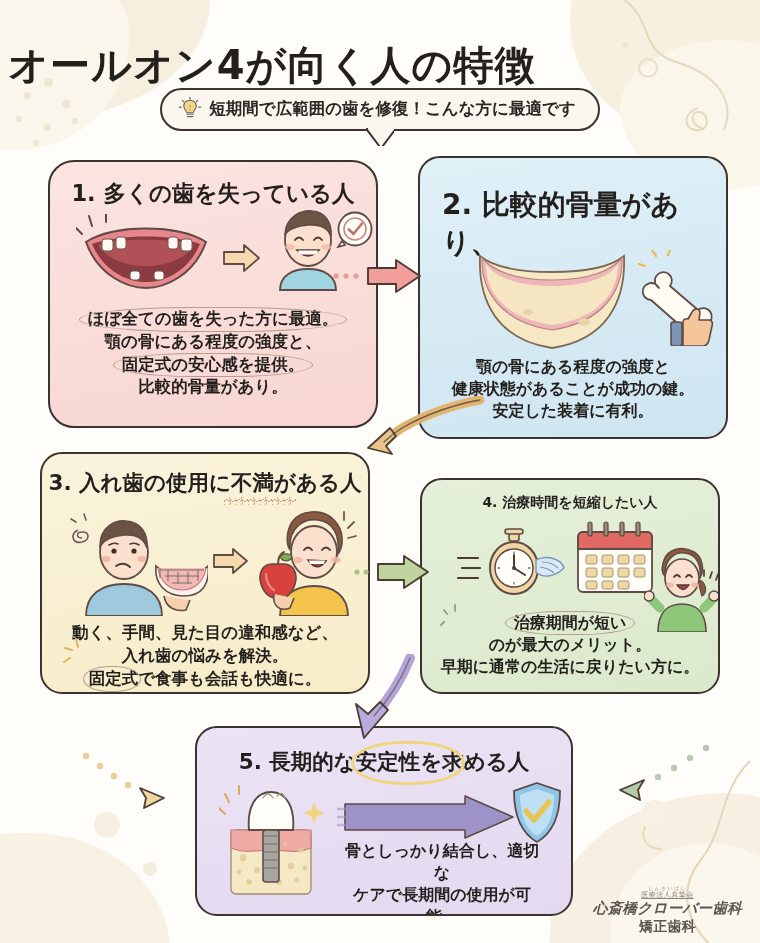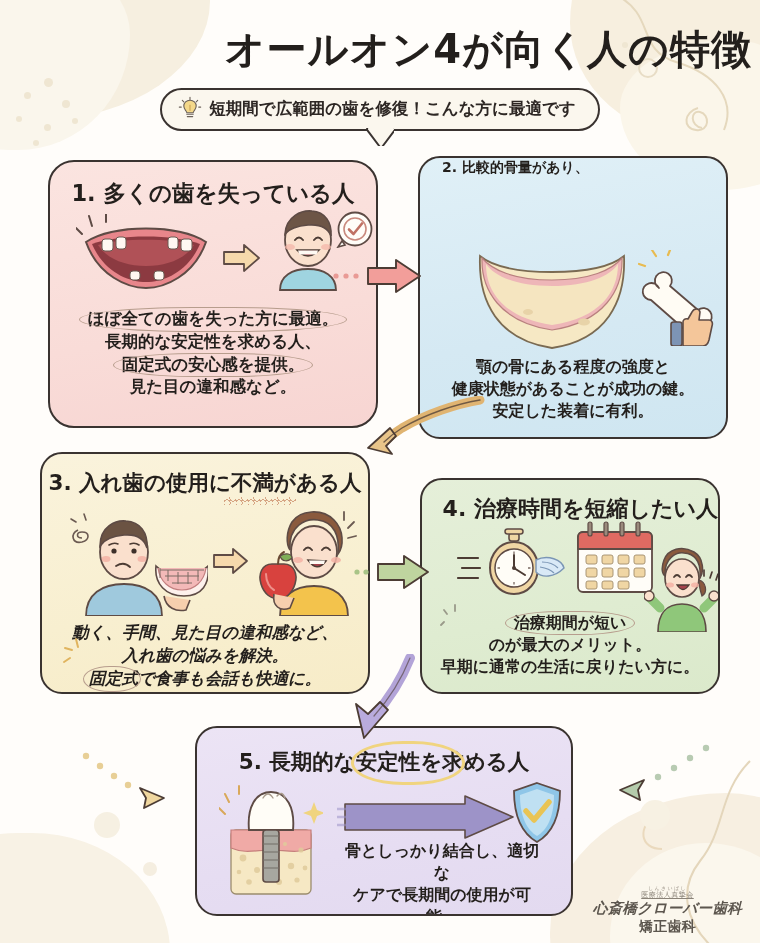--- a/index.html
+++ b/index.html
@@ -26,21 +26,21 @@
       background:#f7efe1;border-radius:55% 45% 50% 50%/50% 55% 45% 50%;}
   .blob-br2{right:-40px;bottom:-70px;width:190px;height:170px;
       background:#fbf7ed;border-radius:50% 50% 45% 55%/55% 45% 55% 45%;}
   .blob-bl{left:-120px;bottom:-140px;width:290px;height:250px;
       background:#f8f2e5;border-radius:50% 50% 55% 45%/50% 50% 45% 55%;}
   .dot{position:absolute;border-radius:50%;background:#efe6d2;}
   .ring{position:absolute;border-radius:50%;border:2px solid #e8ddc6;}
   .swirl{position:absolute;}
 
   
-  .title-wrap{position:absolute;left:0;right:0;top:22px;text-align:right;}
+  .title-wrap{position:absolute;left:0;right:0;top:38px;text-align:left;}
   .title{
     display:inline-block;position:relative;
     font-size:40px;font-weight:bold;color:#231f1c;letter-spacing:1px;
     font-family:"DejaVu Sans","Liberation Sans",sans-serif;
     padding:0 8px;
   }
   .title-hl{
     position:absolute;left:2px;right:2px;bottom:2px;height:12px;
     background:#f6dfa8;border-radius:3px;z-index:-1;
   }
@@ -210,28 +210,28 @@
 
     <svg class="illus" style="left:286px;top:48px;width:38px;height:38px;" viewBox="0 0 38 38">
       <circle cx="19" cy="19" r="16.5" fill="#fffdf8" stroke="#5e4b45" stroke-width="1.8"></circle>
       <circle cx="19" cy="19" r="11" fill="none" stroke="#c98a7e" stroke-width="1.6"></circle>
       <path d="M13,19.5 l4.5,4.5 L26,13.5" fill="none" stroke="#c07264" stroke-width="2.6" stroke-linecap="round" stroke-linejoin="round"></path>
       <path d="M6,31 l-4,6 l7,-2 Z" fill="#fffdf8" stroke="#5e4b45" stroke-width="1.6"></path>
     </svg>
 
     <div class="card-body" style="font-size:16.5px;position:absolute;left:0;right:0;top:146px;">
       <div><span class="ln circ">ほぼ全ての歯を失った方に最適。</span></div>
-      <div><span class="ln">長期的な安定性を求める人、</span></div>
+      <div><span class="ln">顎の骨にある程度の強度と、</span></div>
       <div><span class="ln circ">固定式の安心感を提供。</span></div>
-      <div><span class="ln">見た目の違和感など。</span></div>
+      <div><span class="ln">比較的骨量があり。</span></div>
     </div>
   </div>
 
   <div class="card" id="card2">
-    <div class="card-head" style="font-size:14px;margin-top:0;line-height:1.34;">
+    <div class="card-head" style="font-size:28px;margin-top:28px;line-height:1.34;">
       <div style="text-align:left;padding-left:22px;"><span>2. 比較的骨量があり、</span></div>
       <div style="text-align:left;padding-left:44px;position:relative;display:inline-block;">
         <span class="wave" style="left:44px;right:2px;bottom:-9px;"></span>
       </div>
     </div>
 
     <svg class="illus" style="left:52px;top:92px;width:160px;height:110px;" viewBox="0 0 160 110">
       <path d="M8,6 C6,52 26,90 80,98 C134,90 154,52 152,6 C140,16 120,22 80,22 C40,22 20,16 8,6 Z" fill="#f6e8c4" stroke="#7a6a52" stroke-width="1.8"></path>
       <path d="M10,8 C9,40 28,72 80,80 C132,72 151,40 150,8 C140,20 118,30 80,30 C42,30 20,20 10,8 Z" fill="#eeb6b8" stroke="#b9807f" stroke-width="1.2"></path>
       <path d="M14,14 C14,42 32,68 80,75 C128,68 146,42 146,14 C138,26 116,36 80,36 C44,36 22,26 14,14 Z" fill="#f5e5c0"></path>
@@ -302,37 +302,37 @@
       <path d="M22,58 C12,58 8,68 11,78 C14,88 22,94 28,92 C34,94 42,88 45,78 C48,68 44,58 34,58 C30,58 26,58 22,58 Z" fill="#d8423e" stroke="#5e4b45" stroke-width="1.6"></path>
       <path d="M28,58 C28,52 30,48 34,46" fill="none" stroke="#6b4a32" stroke-width="2" stroke-linecap="round"></path>
       <path d="M30,50 C36,46 42,48 42,52 C38,56 32,56 30,50 Z" fill="#7fae58" stroke="#5e4b45" stroke-width="1.2"></path>
       <path d="M16,68 C16,76 20,82 24,84" fill="none" stroke="#f09a93" stroke-width="2" stroke-linecap="round" opacity=".9"></path>
 
       <path d="M24,88 C22,100 30,106 40,102 L44,92" fill="#f6cfae" stroke="#5e4b45" stroke-width="1.6"></path>
 
       <path d="M98,22 L104,16 M98,32 L106,30 M94,14 L94,6" stroke="#6b5a52" stroke-width="1.8" stroke-linecap="round"></path>
     </svg>
 
-    <div class="card-body" style="font-size:16.5px;position:absolute;left:0;right:0;top:168px;font-style:italic;">
+    <div class="card-body" style="font-size:16.5px;position:absolute;left:0;right:0;top:168px;">
       <div><span class="ln">動く、手間、見た目の違和感など、</span></div>
       <div><span class="ln">入れ歯の悩みを解決。</span></div>
       <div><span class="ln" style="position:relative;">
         <span style="position:relative;display:inline-block;">
           <span>固定式で食事も会話も快適に。</span>
           <span style="position:absolute;left:-6px;top:-2px;width:56px;height:24px;border:1.7px solid #b79d8d;border-radius:50%/55%;"></span>
         </span>
       </span></div>
     </div>
     <svg class="illus" style="left:20px;top:182px;width:30px;height:28px;" viewBox="0 0 30 28">
       <path d="M8,22 L2,26 M10,14 L3,12 M16,11 L14,3" stroke="#e0b45f" stroke-width="2" stroke-linecap="round"></path>
     </svg>
   </div>
 
   <div class="card" id="card4">
-    <div class="card-head" style="font-size:22px;margin-top:14px;text-align:right;">
+    <div class="card-head" style="font-size:14px;margin-top:14px;">
       <span>4. 治療時間を短縮したい人</span>
     </div>
 
     <svg class="illus" style="left:34px;top:48px;width:110px;height:72px;" viewBox="0 0 110 72">
       <path d="M58,14 C72,14 82,26 82,40 C82,54 72,66 58,66 C44,66 34,54 34,40 C34,26 44,14 58,14 Z" fill="#f0d6a4" stroke="#5e4b45" stroke-width="2"></path>
       <circle cx="58" cy="40" r="19" fill="#fffdf7" stroke="#5e4b45" stroke-width="1.5"></circle>
       <rect x="53" y="5" width="10" height="8" rx="2.5" fill="#f0d6a4" stroke="#5e4b45" stroke-width="1.6"></rect>
       <rect x="49" y="1" width="18" height="5" rx="2.5" fill="#f0d6a4" stroke="#5e4b45" stroke-width="1.5"></rect>
       <path d="M58,40 L58,27 M58,40 L69,47" stroke="#4c3c34" stroke-width="2" stroke-linecap="round"></path>
       <circle cx="58" cy="40" r="2" fill="#4c3c34"></circle>

